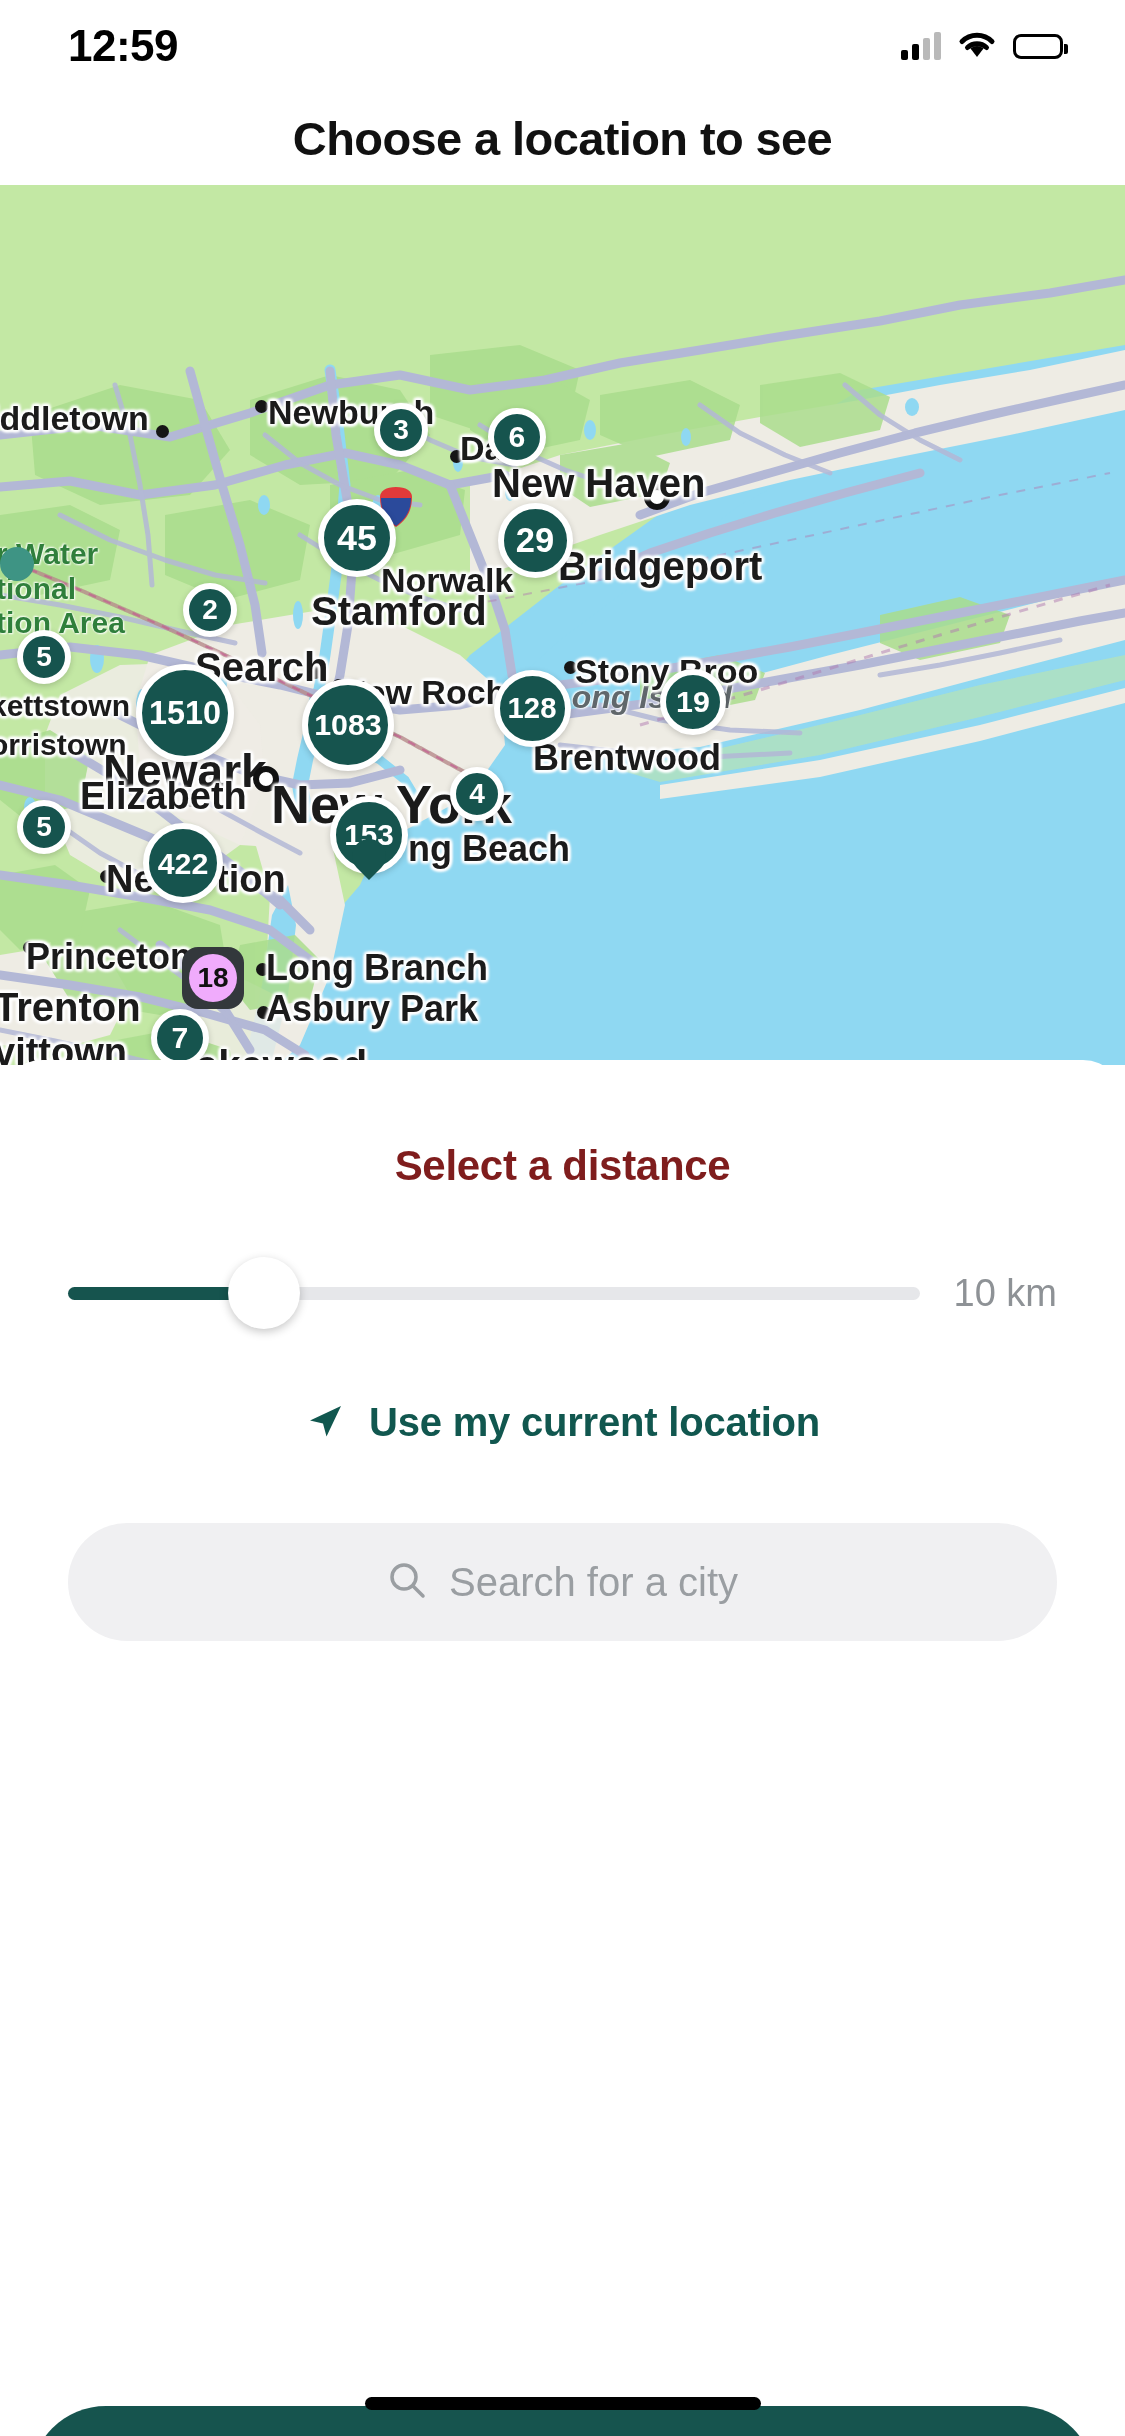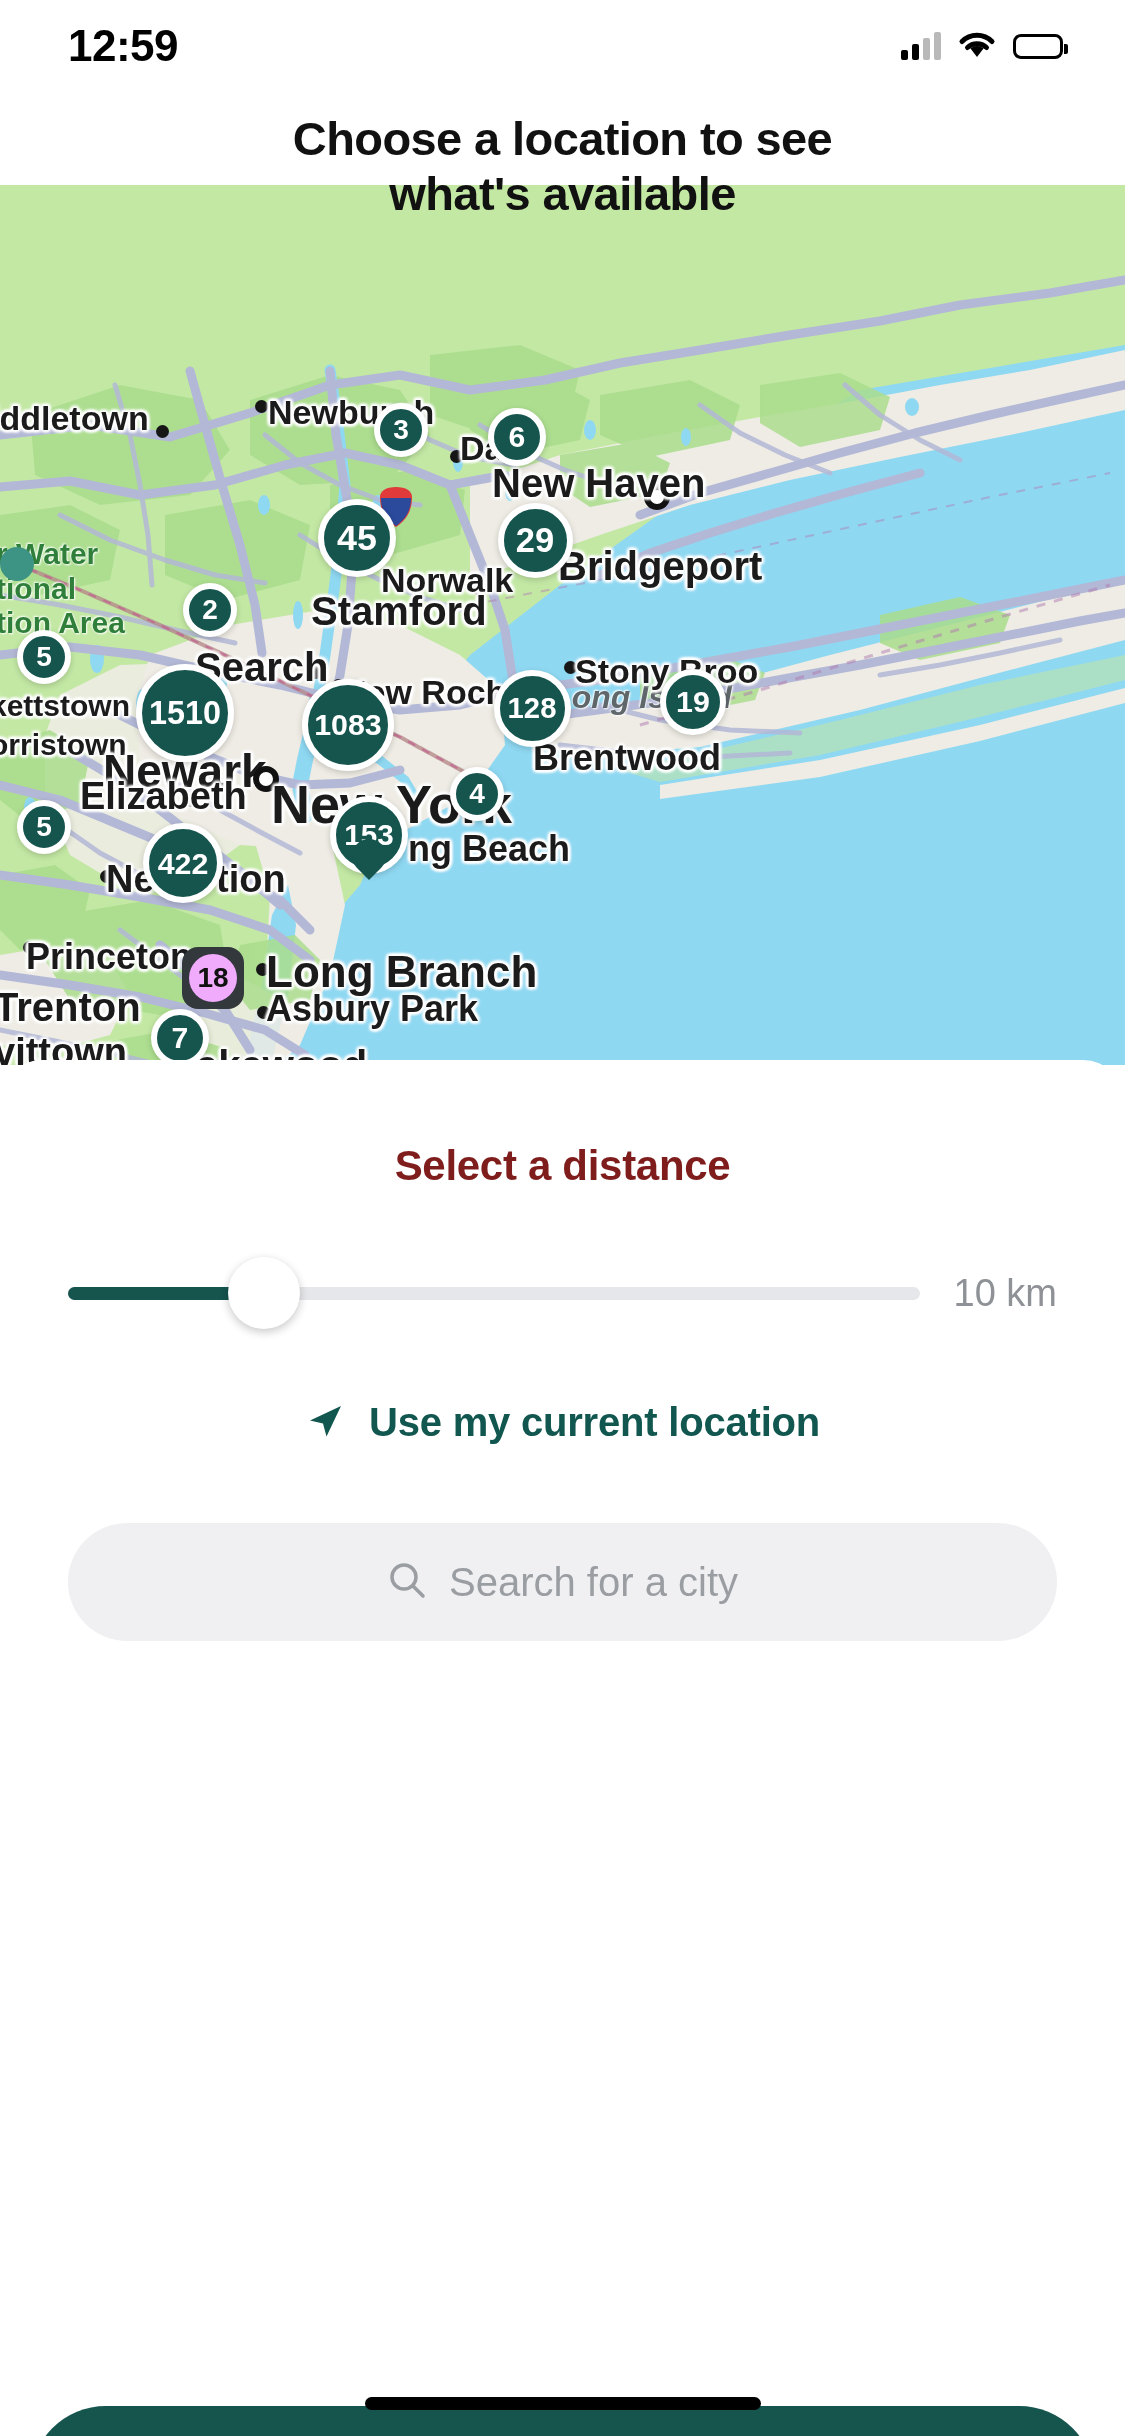--- a/index.html
+++ b/index.html
@@ -208,21 +208,20 @@
       </svg>
     </span>
     <span class="batt">
         <span></span>
       </span>
   </div>
 </div>
 
 <div id="page-title">
   <div>Choose a location to see</div>
-  <div>what's available</div>
 </div>
 
 <div id="map">
 
   <svg width="1125" height="880" viewBox="0 0 1125 880">
     <defs>
       <clipPath id="mapclip">
           <rect x="0" y="0" width="1125" height="880"></rect>
         </clipPath>
     </defs>
@@ -393,21 +392,21 @@
       <div class="city-label" style="left: 271px; top: 588px; font-size: 54px;">New York</div>
       <div class="city-dot" style="left: 185px; top: 609px;"></div>
       <div class="city-label" style="left: 80px; top: 590px; font-size: 38px;">Elizabeth</div>
       <div class="city-label" style="left: 408px; top: 643px; font-size: 36px;">ng Beach</div>
       <div class="city-dot" style="left: 100px; top: 685px;"></div>
       <div class="city-label" style="left: 106px; top: 673px; font-size: 38px;">Nev</div>
       <div class="city-label" style="left: 216px; top: 673px; font-size: 38px;">tion</div>
       <div class="city-dot" style="left: 23px; top: 756px;"></div>
       <div class="city-label" style="left: 26px; top: 751px; font-size: 36px;">Princeton</div>
       <div class="city-dot" style="left: 256px; top: 778px;"></div>
-      <div class="city-label" style="left: 266px; top: 762px; font-size: 44px;">Long Branch</div>
+      <div class="city-label" style="left: 266px; top: 762px; font-size: 36px;">Long Branch</div>
       <div class="city-label" style="left: -6px; top: 800px; font-size: 40px;">Trenton</div>
       <div class="city-dot" style="left: 257px; top: 821px;"></div>
       <div class="city-label" style="left: 266px; top: 803px; font-size: 36px;">Asbury Park</div>
       <div class="city-label" style="left: -6px; top: 846px; font-size: 38px;">vittown</div>
       <div class="city-label" style="left: 196px; top: 858px; font-size: 40px;">akewood</div>
     </div>
 
   <div class="route-shield" id="route-shield-0" style="left: 182px; top: 762px;">
     <span class="inner">18</span>
   </div>

